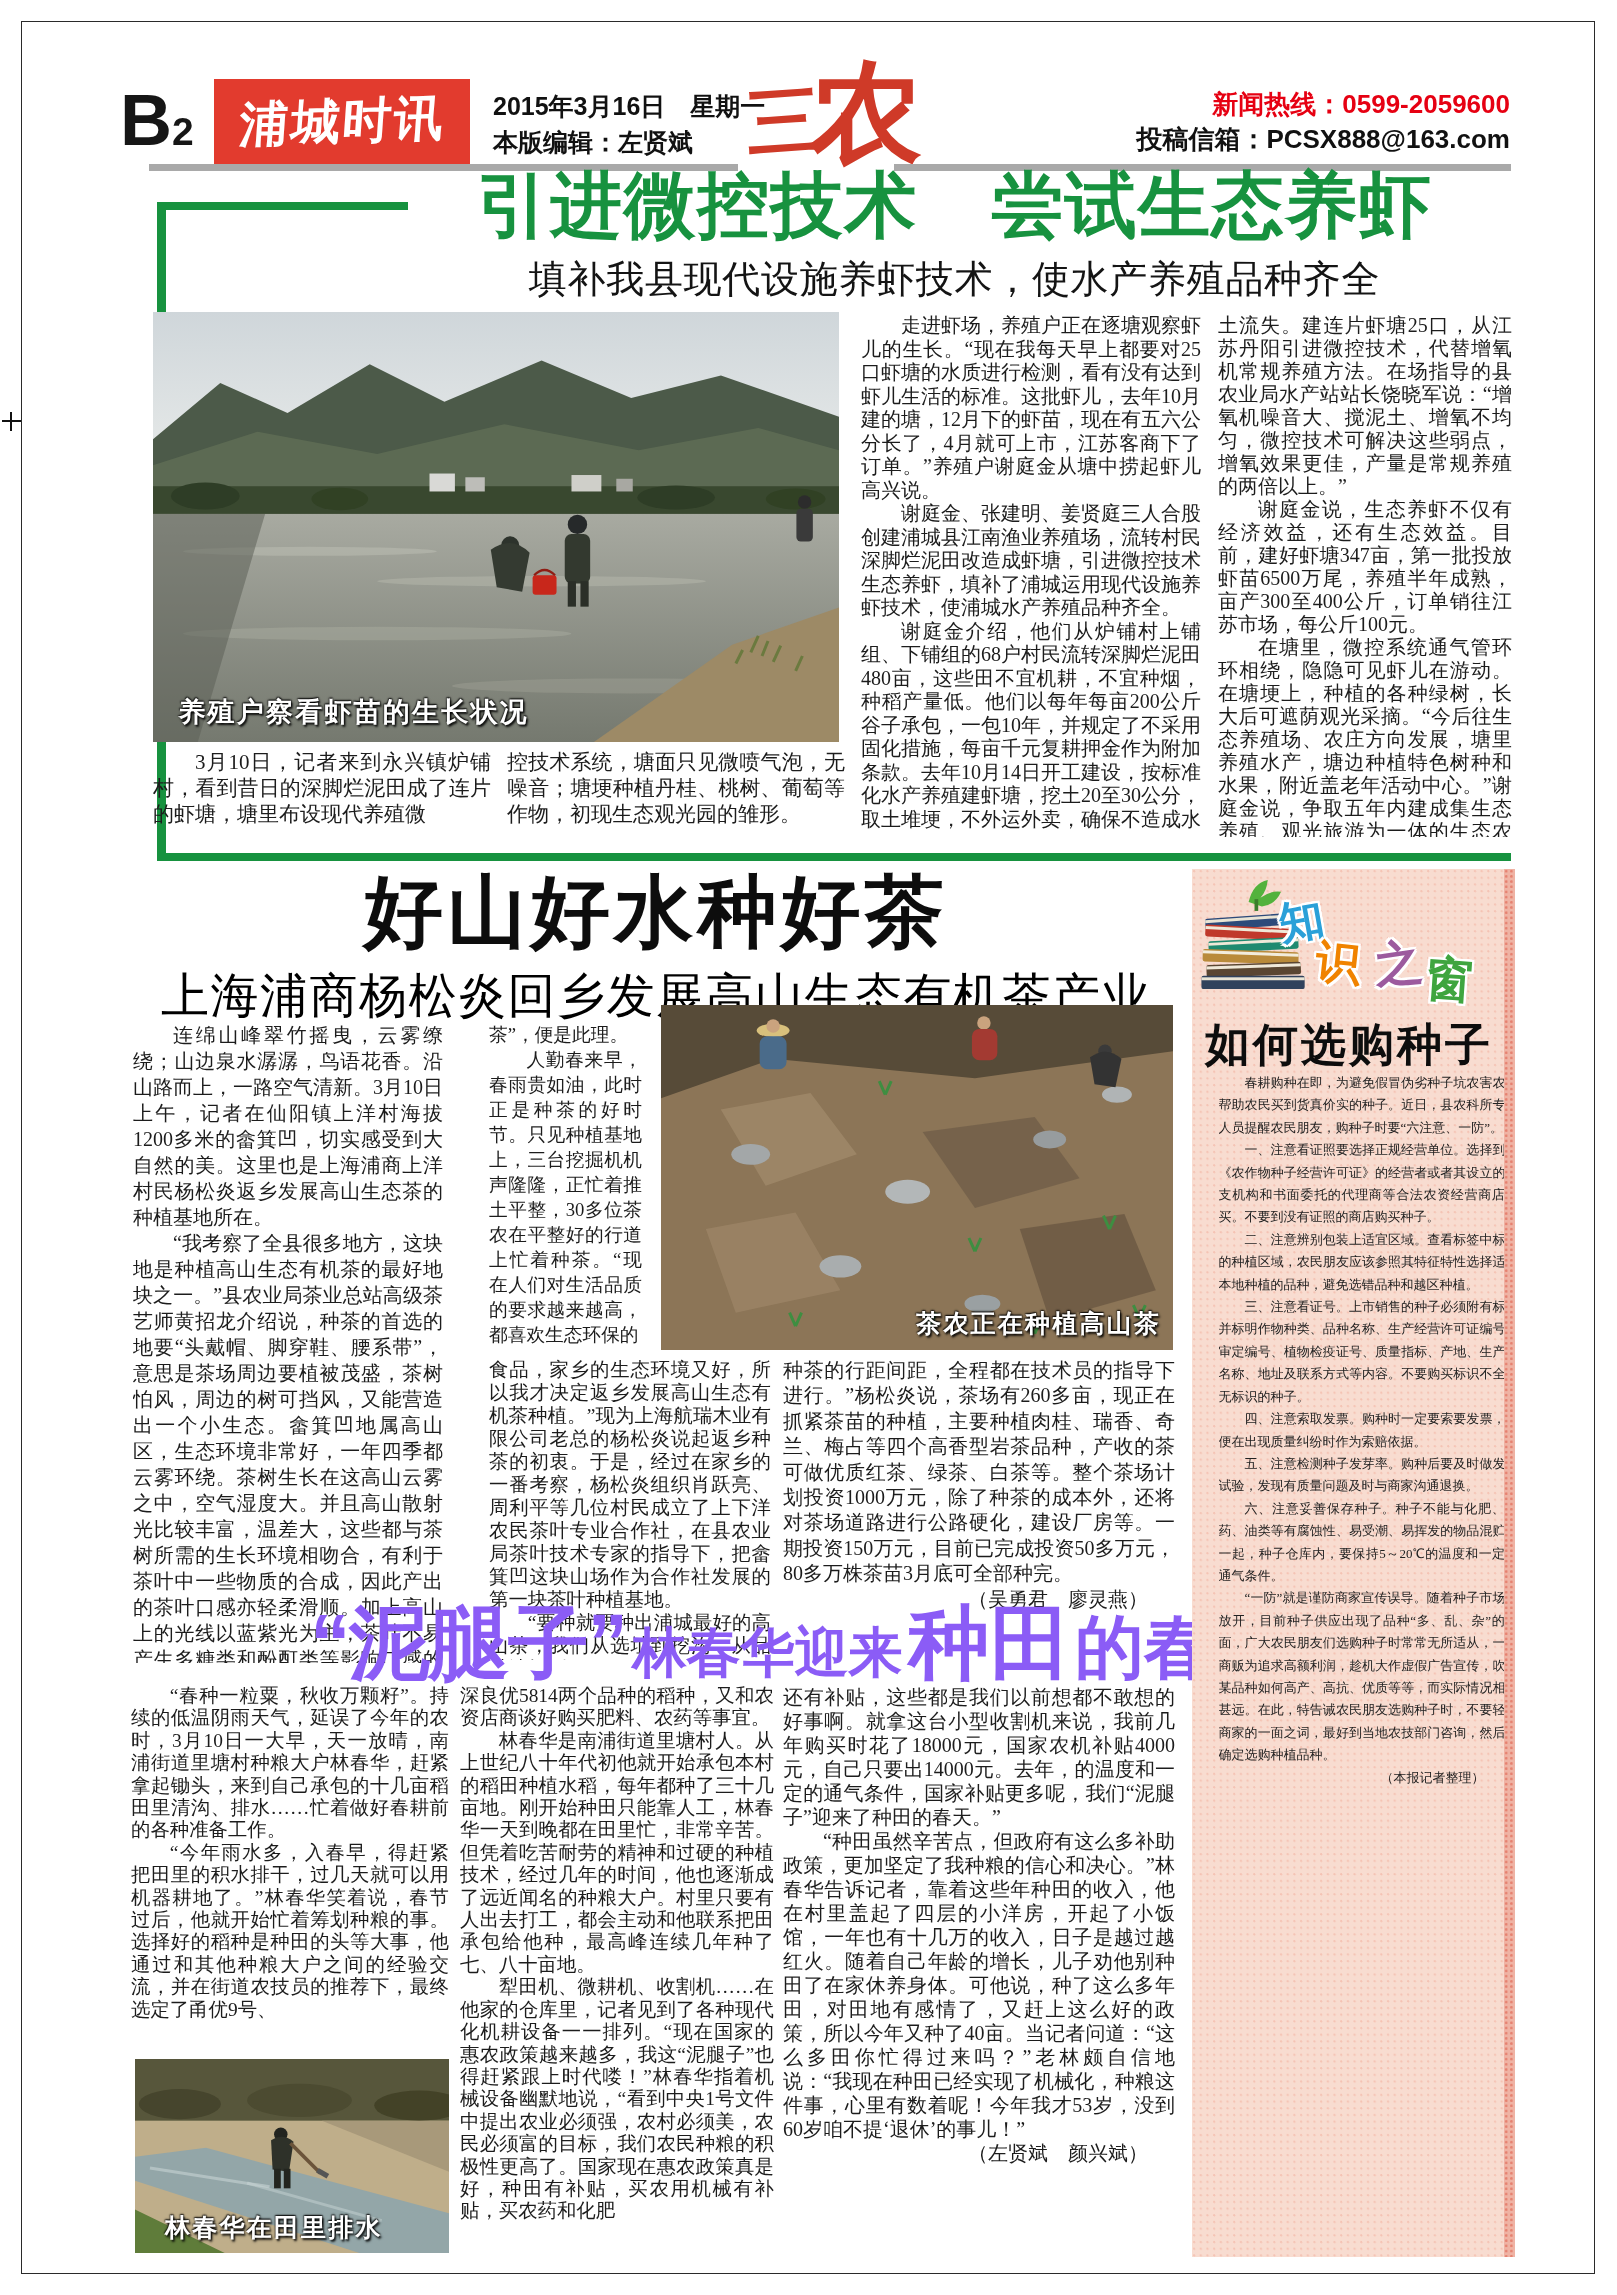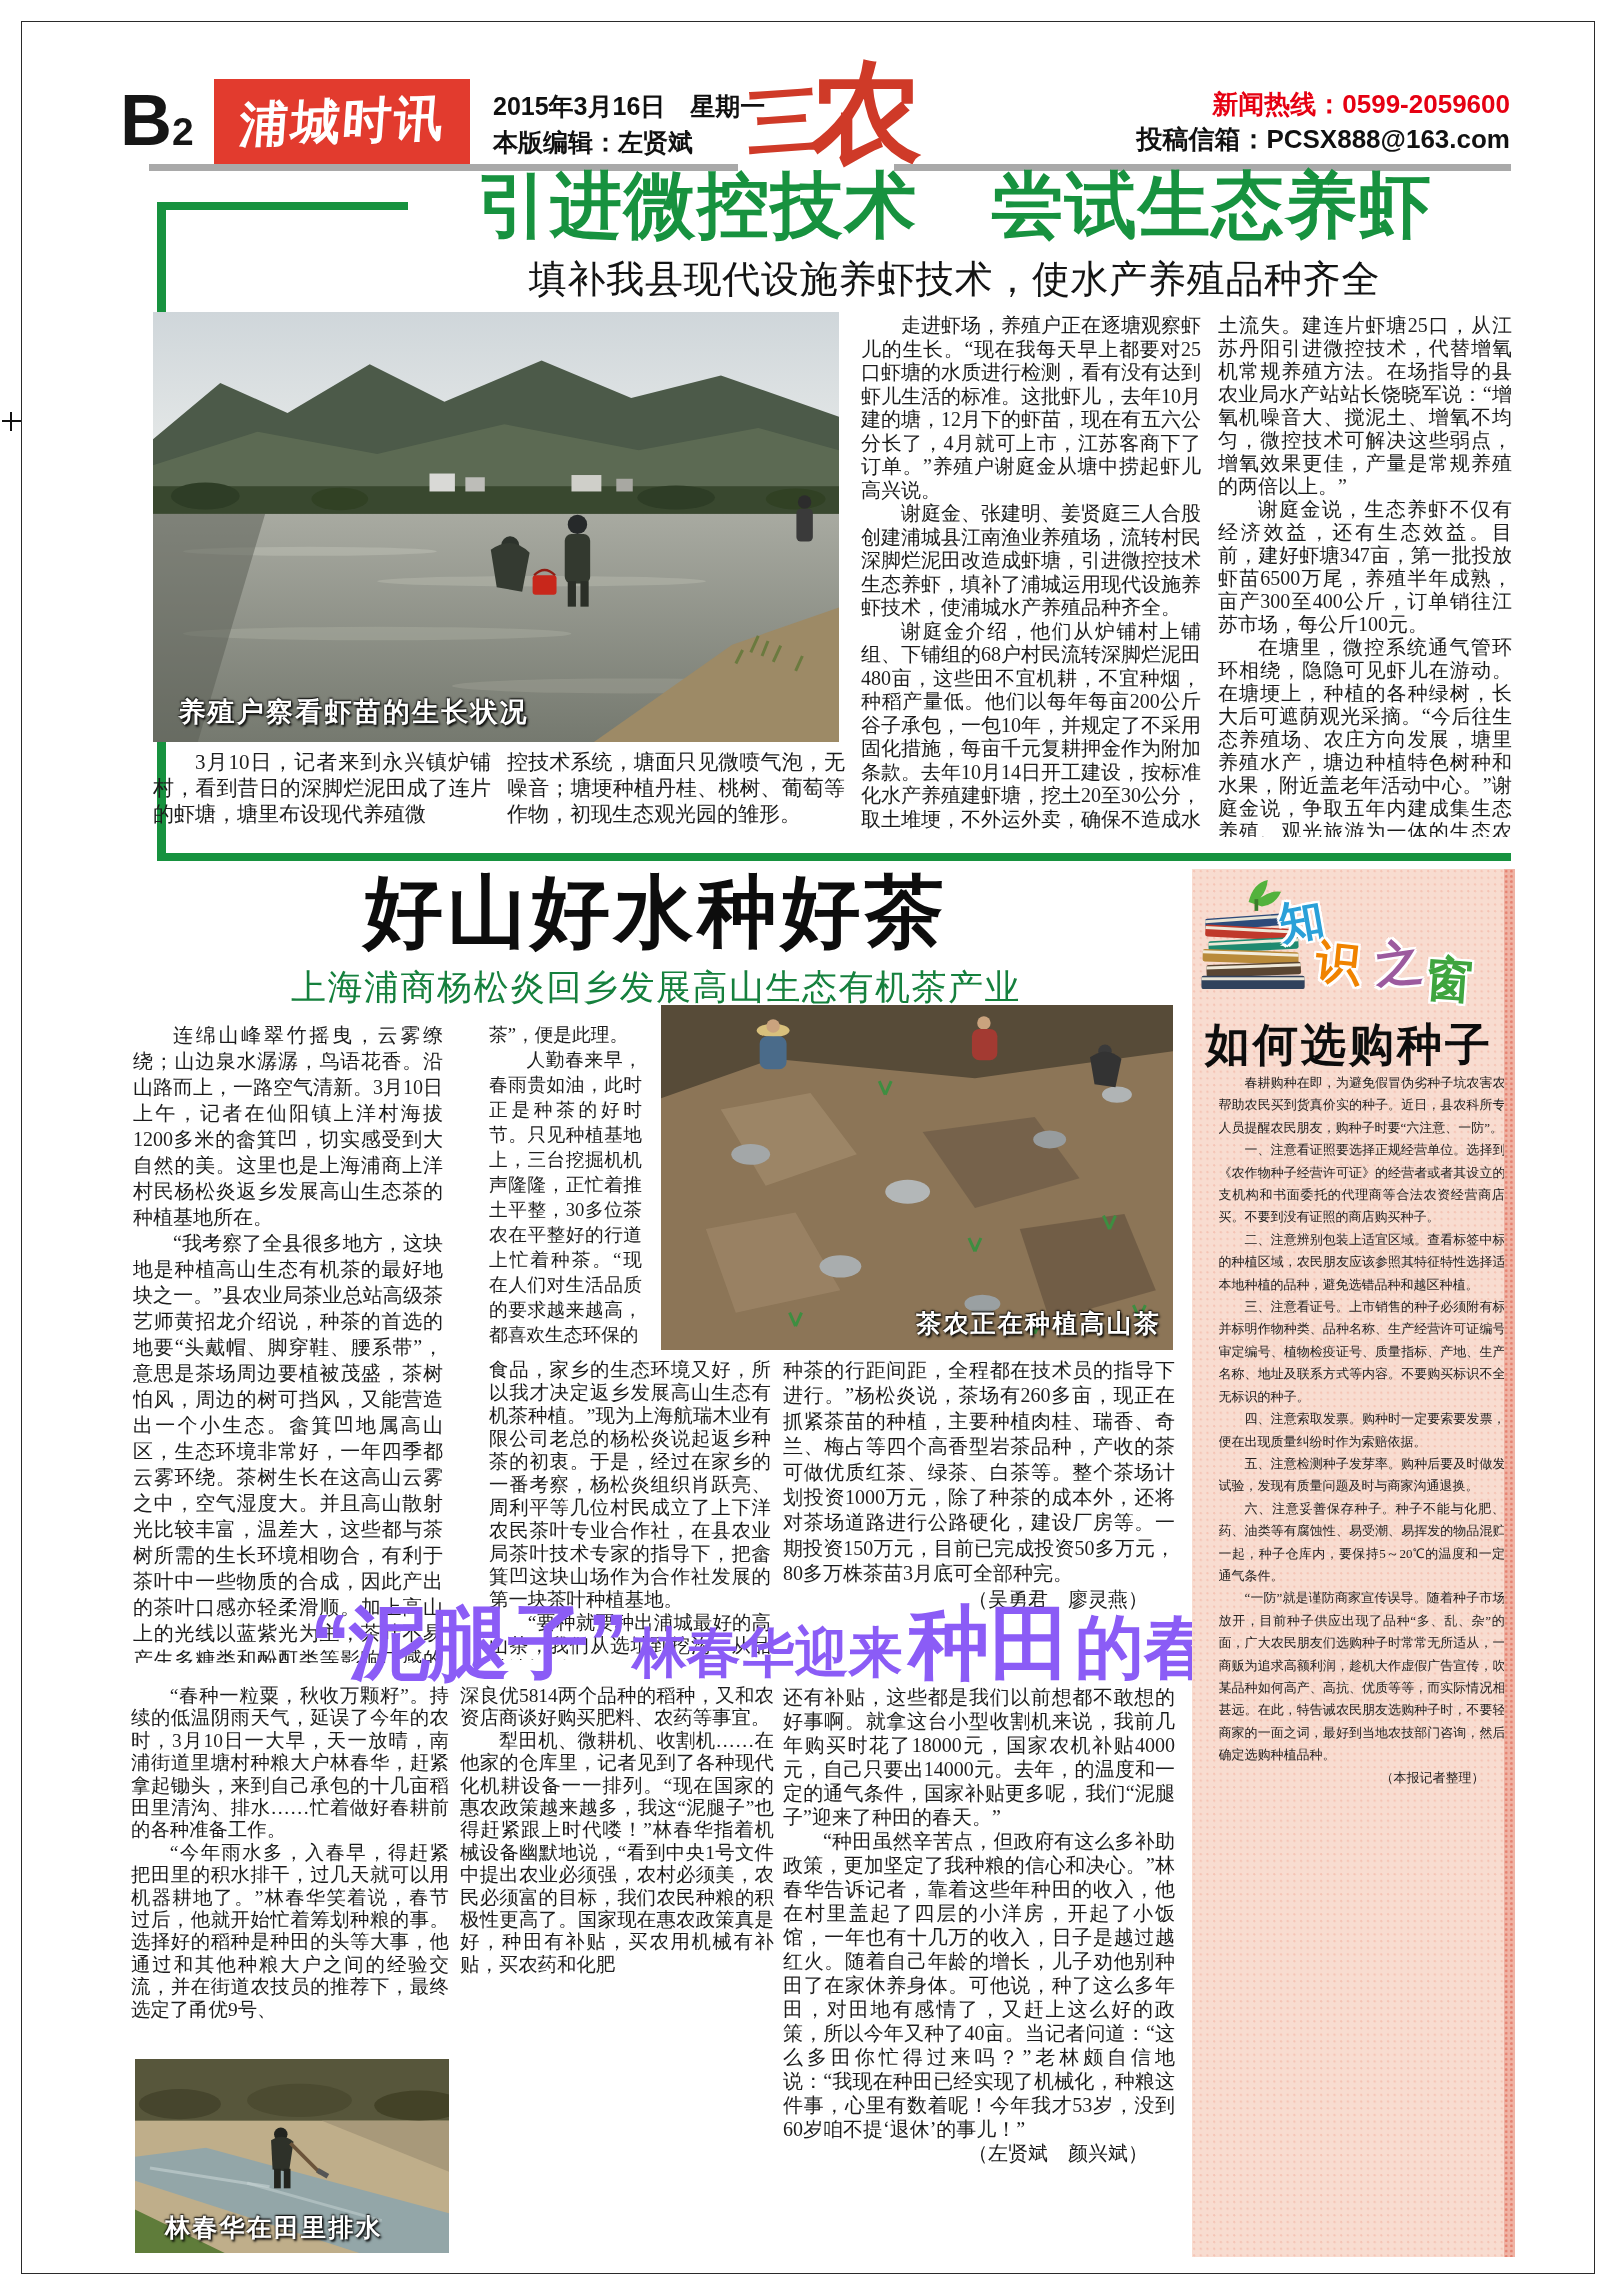--- a/index.html
+++ b/index.html
@@ -55,21 +55,21 @@
   .bl-b{left:507px;top:749px;width:338px;height:106px;}
   .sh-mid{left:861px;top:314px;width:340px;height:523px;}
   .sh-right{left:1218px;top:314px;width:294px;height:523px;font-size:20px;line-height:23px;}
   .byline{margin-top:4.5px;text-indent:0 !important;}
   .by-right{text-align:right;padding-right:27px;}
 
   
   .h2-tea{position:absolute;left:135px;top:868px;width:1042px;text-align:center;white-space:nowrap;
           font-weight:900;font-size:79px;line-height:90px;color:#0d0d0d;letter-spacing:4.5px;}
   .sub2{position:absolute;left:135px;top:964px;width:1042px;text-align:center;white-space:nowrap;
-        font-size:35px;color:#15803d;letter-spacing:1.5px;}
+        font-size:48px;color:#000000;letter-spacing:1.5px;}
   .tea-c1{left:133px;top:1022px;width:310px;height:641px;font-size:20px;line-height:26px;}
   .tea-c2a{left:489px;top:1022px;width:153px;height:335px;font-size:18.7px;line-height:25px;}
   .tea-c2b{left:489px;top:1358px;width:282px;height:302px;font-size:19.4px;line-height:23px;}
   .tea-c3{left:783px;top:1358px;width:392px;height:302px;font-size:20px;line-height:25.4px;}
   .ph2{left:661px;top:1005px;width:512px;height:345px;}
   .cap2{right:12px;bottom:10.5px;font-size:25px;}
 
   
   .h3-wrap{position:absolute;left:310px;top:1590px;width:882px;height:90px;white-space:nowrap;
            display:flex;align-items:baseline;color:#8b5cf6;}
@@ -301,20 +301,21 @@
         <path d="M208,112 L248,152" stroke="#6b543a" stroke-width="5"></path>
         <path d="M244,148 l14,8" stroke="#555" stroke-width="7"></path>
         <rect x="186" y="146" width="9" height="26" fill="#23251f"></rect>
         <rect x="199" y="146" width="9" height="26" fill="#23251f"></rect>
       </g>
     </svg>
     <span class="photo-cap cap3">林春华在田里排水</span>
   </div>
   <div class="col c-paddy pd-c2">
     <p class="cont">深良优5814两个品种的稻种，又和农资店商谈好购买肥料、农药等事宜。</p>
+    <p>林春华是南浦街道里塘村人。从上世纪八十年代初他就开始承包本村的稻田种植水稻，每年都种了三十几亩地。刚开始种田只能靠人工，林春华一天到晚都在田里忙，非常辛苦。但凭着吃苦耐劳的精神和过硬的种植技术，经过几年的时间，他也逐渐成了远近闻名的种粮大户。村里只要有人出去打工，都会主动和他联系把田承包给他种，最高峰连续几年种了七、八十亩地。</p>
     <p>犁田机、微耕机、收割机……在他家的仓库里，记者见到了各种现代化机耕设备一一排列。“现在国家的惠农政策越来越多，我这“泥腿子”也得赶紧跟上时代喽！”林春华指着机械设备幽默地说，“看到中央1号文件中提出农业必须强，农村必须美，农民必须富的目标，我们农民种粮的积极性更高了。国家现在惠农政策真是好，种田有补贴，买农用机械有补贴，买农药和化肥</p>
   </div>
   <div class="col pd-c3">
     <p class="cont">还有补贴，这些都是我们以前想都不敢想的好事啊。就拿这台小型收割机来说，我前几年购买时花了18000元，国家农机补贴4000元，自己只要出14000元。去年，的温度和一定的通气条件，国家补贴更多呢，我们“泥腿子”迎来了种田的春天。”</p>
     <p>“种田虽然辛苦点，但政府有这么多补助政策，更加坚定了我种粮的信心和决心。”林春华告诉记者，靠着这些年种田的收入，他在村里盖起了四层的小洋房，开起了小饭馆，一年也有十几万的收入，日子是越过越红火。随着自己年龄的增长，儿子劝他别种田了在家休养身体。可他说，种了这么多年田，对田地有感情了，又赶上这么好的政策，所以今年又种了40亩。当记者问道：“这么多田你忙得过来吗？”老林颇自信地说：“我现在种田已经实现了机械化，种粮这件事，心里有数着呢！今年我才53岁，没到60岁咱不提‘退休’的事儿！”</p>
     <p class="byline by-right">（左贤斌　颜兴斌）</p>
   </div>
 
   <div class="sidebar">
     <div class="sb-logo">

